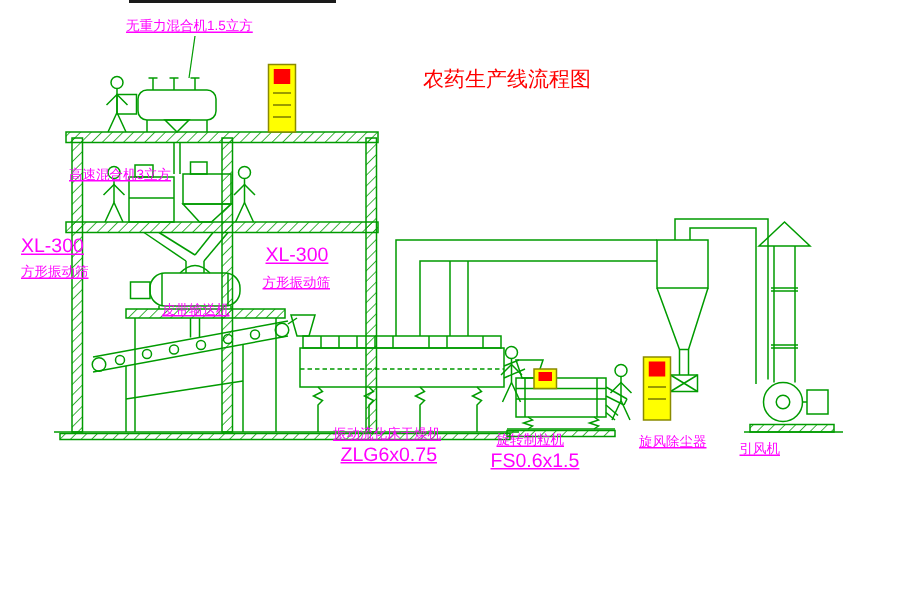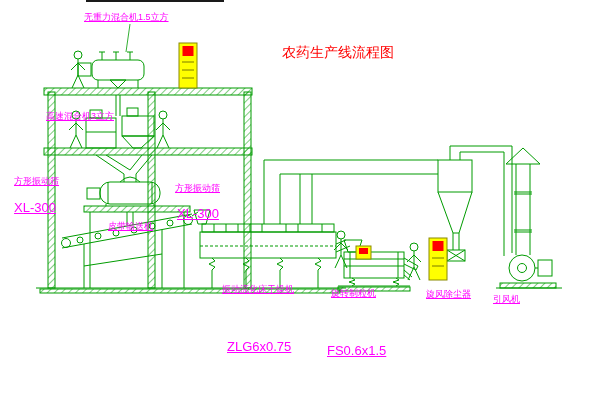--- a/index.html
+++ b/index.html
@@ -6,21 +6,21 @@
   .stage{position:relative;width:600px;height:403px;background:#ffffff;overflow:hidden;
          font-family:"Liberation Sans", sans-serif;}
   .stage svg{position:absolute;left:0;top:0;}
   .g{stroke:var(--line-green,#009b00);fill:none;stroke-width:1;}
   .gthin{stroke-width:.8;}
   .hatchfill{fill:url(#hatch);stroke:var(--line-green,#009b00);stroke-width:1;}
   .yellowbox{fill:var(--cabinet-yellow,#ffff00);stroke:#8a8a00;stroke-width:1;}
   .redmark{fill:var(--cabinet-red,#ff0000);stroke:none;}
   .cabline{stroke:#7a7a00;stroke-width:1;fill:none;}
   .lbl{position:absolute;color:var(--label-magenta,#ff00ff);font-size:9px;line-height:1.15;white-space:nowrap;text-decoration:underline;}
-  .model{font-size:13px;margin-top:44px;}
+  .model{font-size:13px;}
   .title-row{position:absolute;left:282px;top:44px;display:flex;align-items:center;
              color:var(--title-red,#ff0000);white-space:nowrap;}
   .title-main{font-size:14px;margin-bottom:4px;}
   .title-cap{font-size:24px;margin-left:2px;letter-spacing:.5px;}
 </style>
 </head>
 <body>
 
 <div class="stage">
 
@@ -229,21 +229,21 @@
   <div class="title-row">
     <span class="title-main">农药生产线流程图</span>
   </div>
 
   <div class="lbl" style="left:84px;top:12px">无重力混合机1.5立方</div>
   <div class="lbl" style="left:46px;top:111px">高速混合机3立方</div>
   <div class="lbl model" style="left:14px;top:157px">XL-300</div>
   <div class="lbl" style="left:14px;top:176px">方形振动筛</div>
   <div class="lbl model" style="left:177px;top:163px">XL-300</div>
   <div class="lbl" style="left:175px;top:183px">方形振动筛</div>
-  <div class="lbl" style="left:108px;top:221px">皮带输送机</div>
+  <div class="lbl" style="left:108px;top:201px">皮带输送机</div>
   <div class="lbl" style="left:222px;top:284px">振动流化床干燥机</div>
   <div class="lbl model" style="left:227px;top:296px">ZLG6x0.75</div>
   <div class="lbl" style="left:331px;top:288px">旋转制粒机</div>
   <div class="lbl model" style="left:327px;top:300px">FS0.6x1.5</div>
   <div class="lbl" style="left:426px;top:289px">旋风除尘器</div>
   <div class="lbl" style="left:493px;top:294px">引风机</div>
 
 </div>
 
 </body></html>

